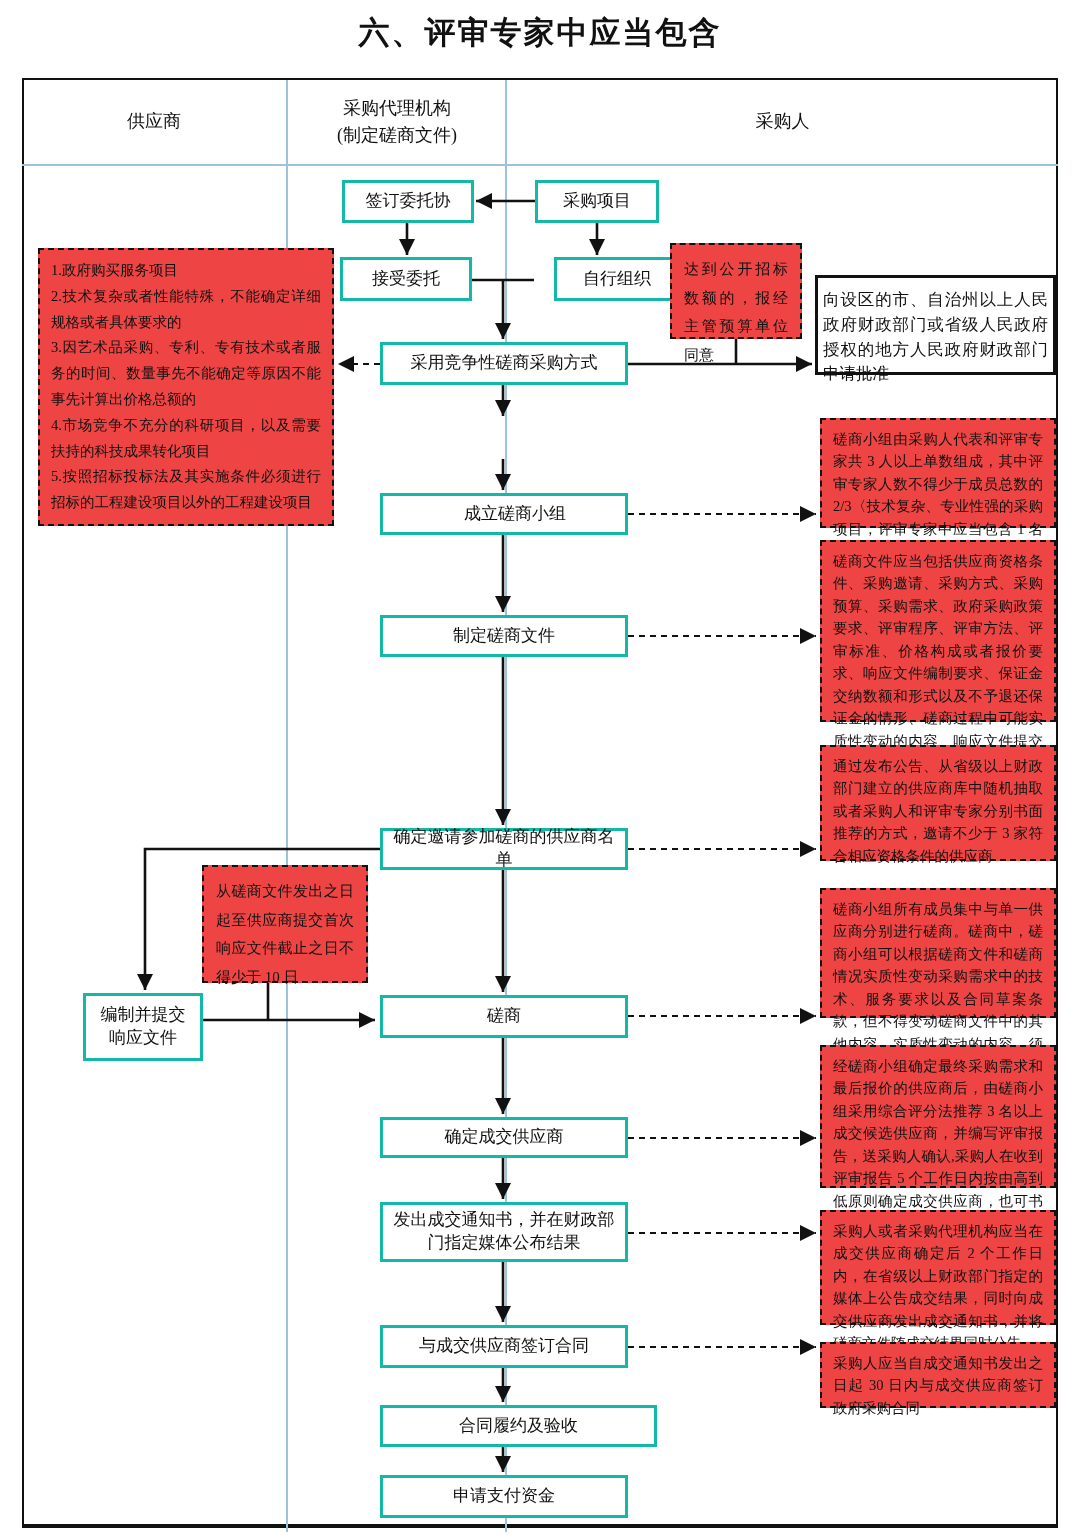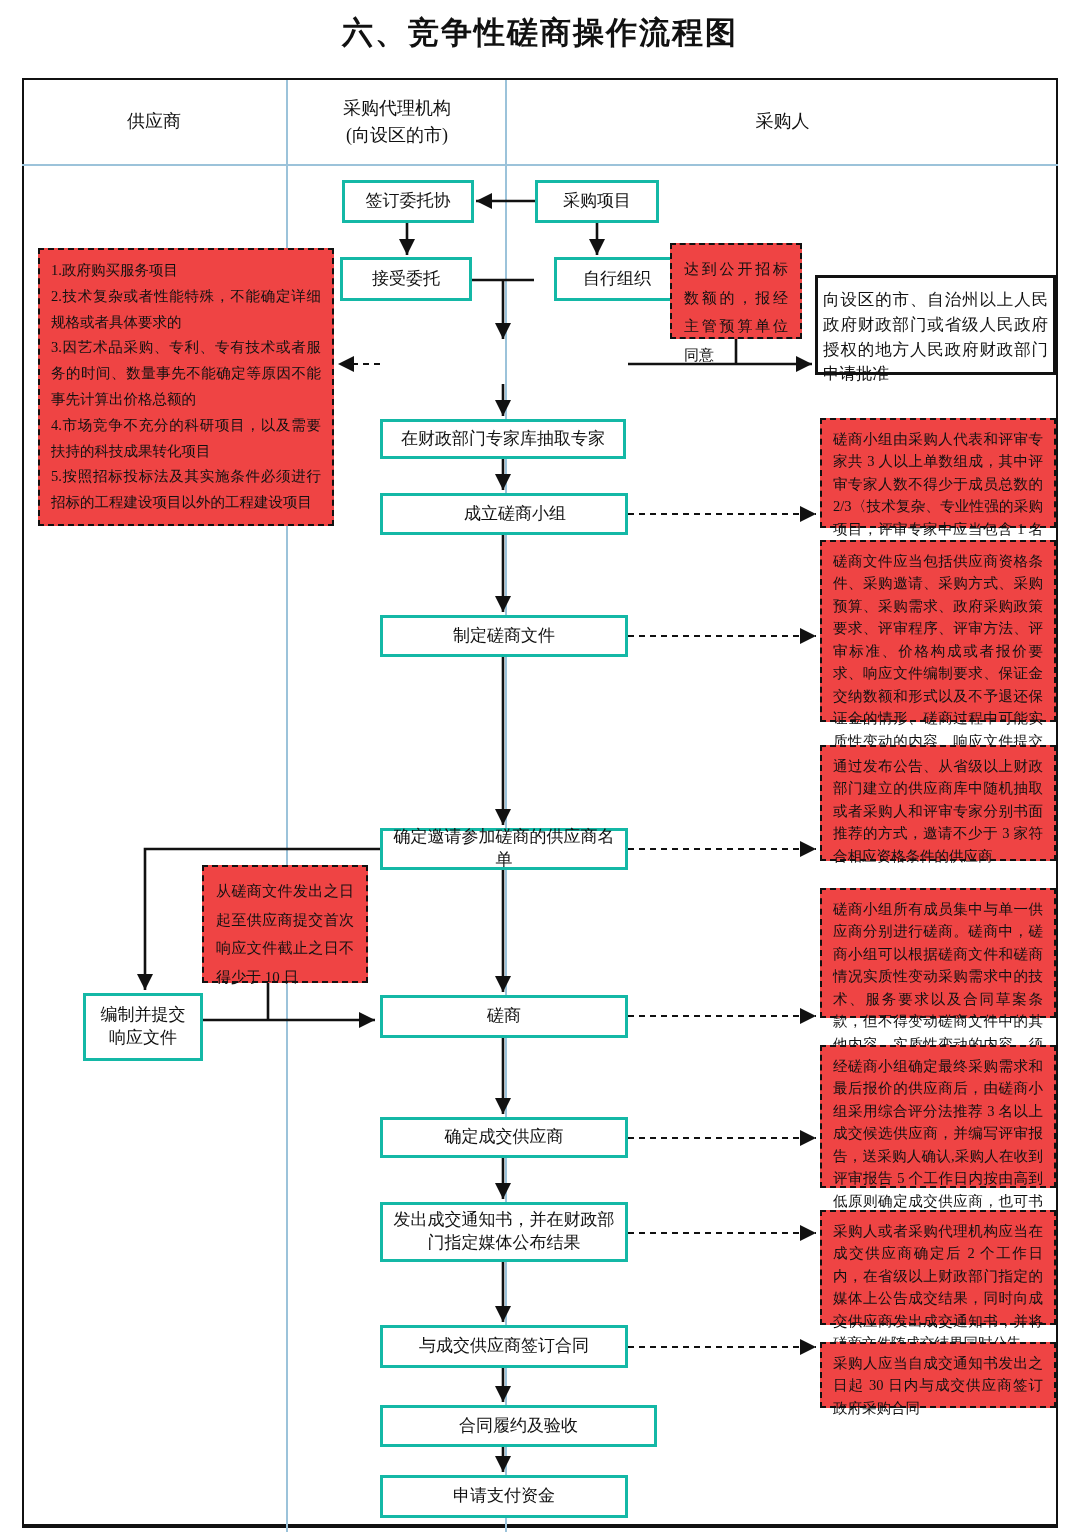--- a/index.html
+++ b/index.html
@@ -52,30 +52,30 @@
     position:absolute;z-index:3;border:3px solid #111;background:#fff;
     font-size:16.5px;line-height:1.5;text-align:justify;
     box-sizing:border-box;padding:10px 5px;
   }
 </style>
 </head>
 <body>
 
 <div class="page">
 
-  <div class="title">六、竞争性磋商操作流程图</div>
+  <div class="title">六、评审专家中应当包含</div>
 
   <div class="outer"></div>
   <div class="vdiv d1"></div>
   <div class="vdiv d2"></div>
   <div class="hdiv"></div>
 
   <div class="colhead ch-supplier">供应商</div>
   <div class="colhead ch-agency">采购代理机构
-(向设区的市)</div>
+(制定磋商文件)</div>
   <div class="colhead ch-purchaser">采购人</div>
 
   <svg class="wires" width="1080" height="1536">
     <defs>
       <marker id="ah" markerUnits="userSpaceOnUse" markerWidth="17" markerHeight="16" refX="16" refY="8" orient="auto">
         <path d="M0,0 L16,8 L0,16 z" fill="#111"></path>
       </marker>
     </defs>
     <g stroke="#111" stroke-width="2.6" fill="none">
       <path d="M535,201 L476,201" marker-end="url(#ah)"></path>
@@ -108,21 +108,21 @@
       <path d="M628,1138 L816,1138" marker-end="url(#ah)"></path>
       <path d="M628,1233 L816,1233" marker-end="url(#ah)"></path>
       <path d="M628,1347 L816,1347" marker-end="url(#ah)"></path>
     </g>
   </svg>
 
   <div class="node" style="left:342px;top:180px;width:132px;height:43px;">签订委托协</div>
   <div class="node" style="left:535px;top:180px;width:124px;height:43px;">采购项目</div>
   <div class="node" style="left:340px;top:257px;width:132px;height:44px;">接受委托</div>
   <div class="node" style="left:534px;top:257px;width:126px;height:44px;margin-left:20px;">自行组织</div>
-  <div class="node" style="left:380px;top:419px;width:246px;height:40px;">在财政部门专家库抽取专家</div>
+  <div class="node" style="left:380px;top:342px;width:248px;height:43px;">采用竞争性磋商采购方式</div>
   <div class="node" style="left:380px;top:493px;width:248px;height:42px;padding-left:28px;">成立磋商小组</div>
   <div class="node" style="left:380px;top:615px;width:248px;height:42px;">制定磋商文件</div>
   <div class="node" style="left:380px;top:828px;width:248px;height:42px;">确定邀请参加磋商的供应商名单</div>
   <div class="node" style="left:380px;top:995px;width:248px;height:43px;">磋商</div>
   <div class="node" style="left:83px;top:993px;width:120px;height:68px;">编制并提交
 响应文件</div>
   <div class="node" style="left:380px;top:1117px;width:248px;height:41px;">确定成交供应商</div>
   <div class="node" style="left:380px;top:1202px;width:248px;height:60px;">发出成交通知书，并在财政部门指定媒体公布结果</div>
   <div class="node" style="left:380px;top:1325px;width:248px;height:43px;">与成交供应商签订合同</div>
   <div class="node" style="left:380px;top:1405px;width:277px;height:42px;">合同履约及验收</div>

